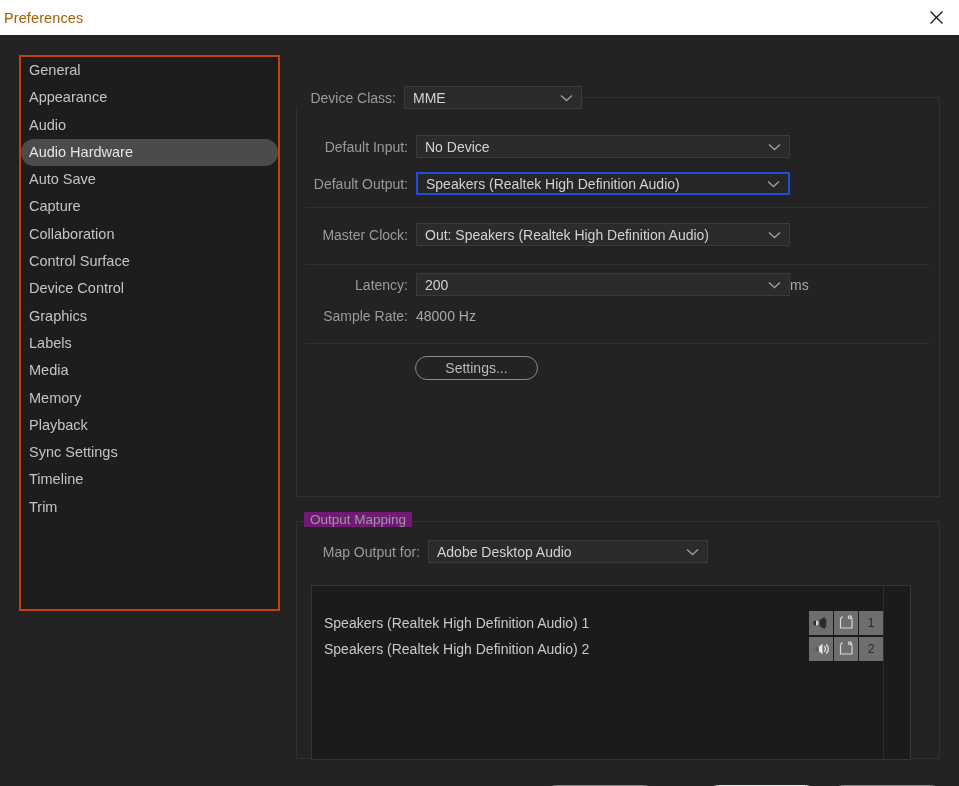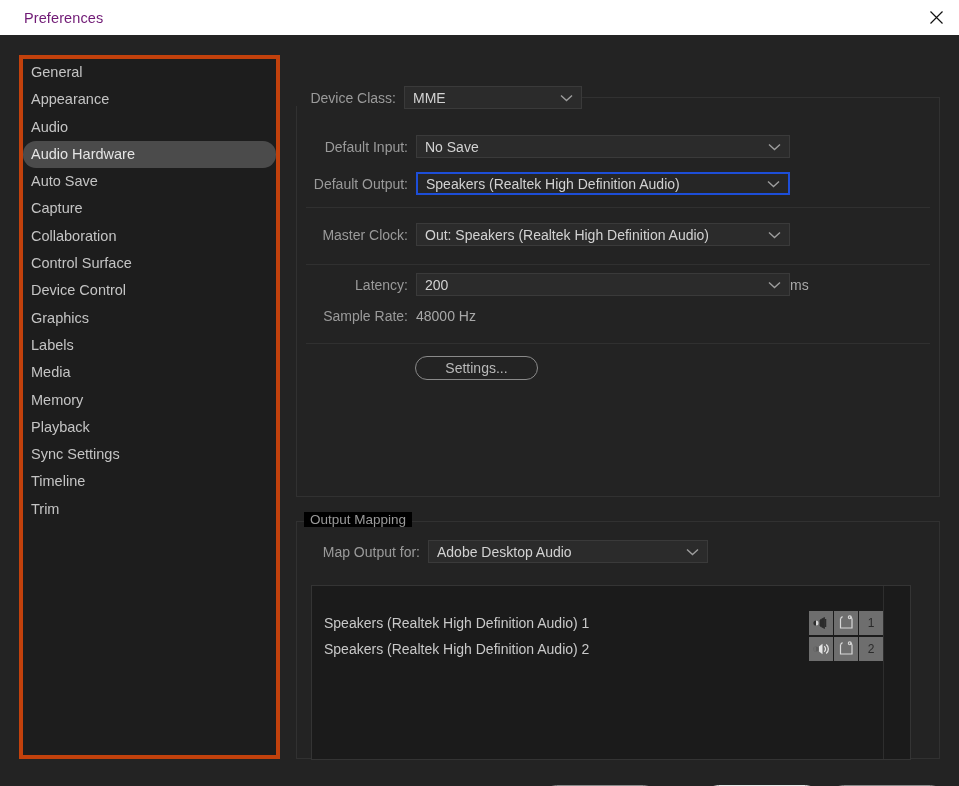--- a/index.html
+++ b/index.html
@@ -19,23 +19,23 @@
   
   .titlebar {
     position: absolute;
     left: 0; top: 0;
     width: 959px; height: 35px;
     background: #ffffff;
     display: flex;
     align-items: center;
   }
   .titlebar-title {
-    margin-left: 24px;
+    margin-left: 4px;
     font-size: 14.5px;
-    color: #701a75;
+    color: #a16207;
     letter-spacing: 0.1px;
   }
   .titlebar-close {
     position: absolute;
     right: 0; top: 0;
     width: 46px; height: 35px;
     display: flex;
     align-items: center;
     justify-content: center;
     cursor: default;
@@ -47,23 +47,23 @@
     position: absolute;
     left: 0; top: 35px;
     width: 959px; height: 751px;
     background: #232323;
   }
 
   
   .sidebar {
     position: absolute;
     left: 19px; top: 20px;
-    width: 261px; height: 704px;
+    width: 261px; height: 556px;
     background: #1d1d1d;
-    border: 4px solid #c2410c;
+    border: 2px solid #c2410c;
     box-sizing: border-box;
     overflow: hidden;
   }
   .side-item {
     height: 27.3px;
     line-height: 27.3px;
     padding-left: 8px;
     font-size: 14.5px;
     color: #c4c4c4;
     white-space: nowrap;
@@ -84,21 +84,21 @@
 
   
   .group {
     position: absolute;
     box-sizing: border-box;
     border: 1px solid #313131;
   }
   .group-legend {
     position: absolute;
     top: -9px;
-    background: #000000;
+    background: #701a75;
     font-size: 13.5px;
     color: #9a9a9a;
     white-space: nowrap;
     padding: 0 6px 0 6px;
   }
 
   #group-device {
     left: 0; top: 42px;
     width: 644px; height: 400px;
   }
@@ -291,21 +291,21 @@
           <svg width="13" height="8" viewBox="0 0 13 8">
               <path d="M1 1.5 L6.5 6.5 L12 1.5" stroke="#9d9d9d" stroke-width="1.4" fill="none"></path>
             </svg>
         </span>
       </div>
     </div>
 
     <div class="row" style="left:0px; top:79px; height:25px;">
       <span class="row-label" style="width:112px; padding-right:8px;">Default Input:</span>
       <div class="combo" style="width:374px;">
-        <span class="combo-text">No Save</span>
+        <span class="combo-text">No Device</span>
         <span class="combo-arrow">
           <svg width="13" height="8" viewBox="0 0 13 8">
               <path d="M1 1.5 L6.5 6.5 L12 1.5" stroke="#9d9d9d" stroke-width="1.4" fill="none"></path>
             </svg>
         </span>
       </div>
     </div>
 
     <div class="row" style="left:0px; top:116px; height:25px;">
       <span class="row-label" style="width:112px; padding-right:8px;">Default Output:</span>

